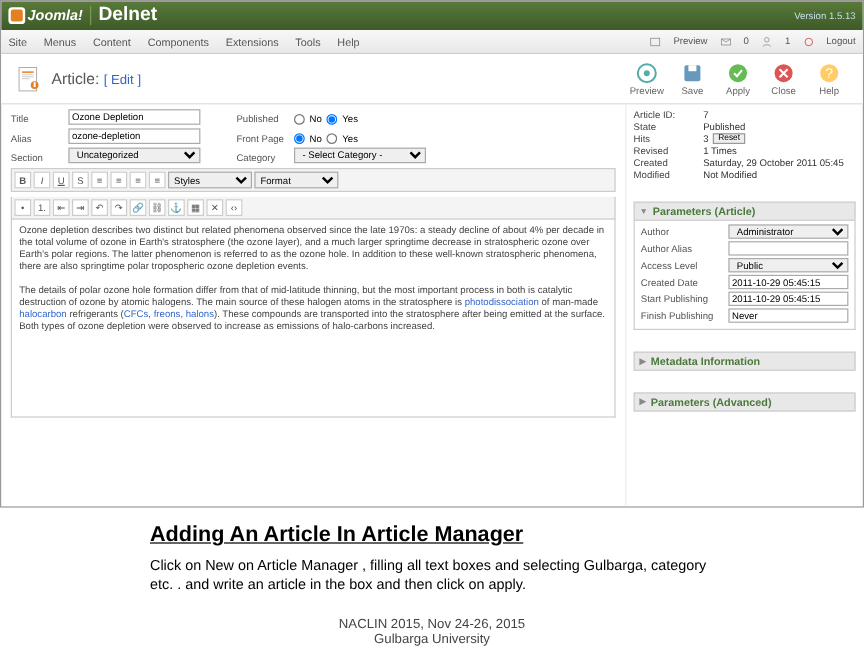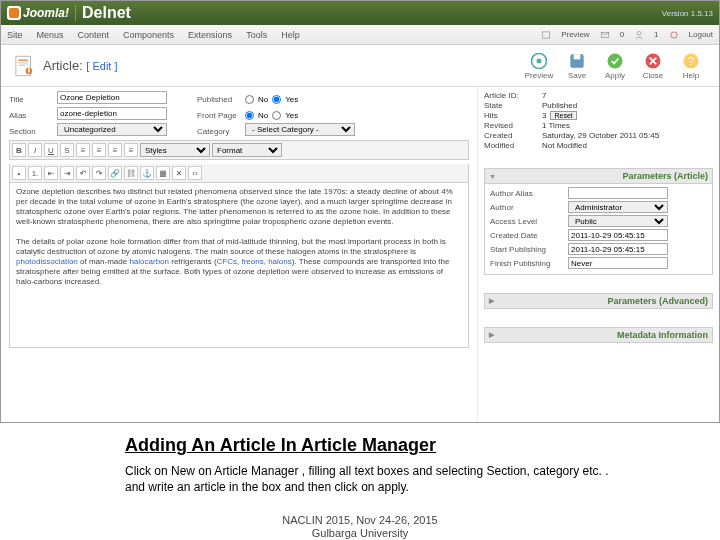--- a/index.html
+++ b/index.html
@@ -20,33 +20,33 @@
   .rightlinks svg{width:10px;height:10px;}
   .header-row { display:flex; align-items:center; padding:6px 10px; background:#fff; border-bottom:1px solid #ddd;}
   .header-row svg { width:26px; height:26px;}
   .title-article { font-size:13px; color:#555; margin-left:6px;}
   .title-edit { color:#3366cc; font-size:11px;}
   .toolbar-btns { display:flex; gap:2px; margin-left:auto;}
   .tbtn { display:flex; flex-direction:column; align-items:center; font-size:8px; color:#666; width:36px; cursor:pointer;}
   .tbtn svg { width:20px; height:20px;}
   .main { display:flex; flex:1; overflow:hidden;}
   .left { flex:1; padding:4px 8px; overflow:hidden;}
-  .right { width:242px; padding:4px 6px; border-left:1px solid #eee; overflow:hidden;}
+  .right { width:198px; padding:4px 6px; border-left:1px solid #eee; overflow:hidden;}
   .form-row { display:flex; gap:30px; margin-bottom:3px;}
   .field { display:flex; align-items:flex-end; gap:6px;}
   .field label { width:42px; font-size:8px; color:#555;}
   .field input[type=text], .field select { font-size:8px; border:1px solid #aaa; height:13px; padding:0 2px;}
   .field input[type=text]{ width:110px;}
   .field select { width:110px;}
   .radios { font-size:8px; display:flex; gap:4px; align-items:center;}
   .radios input{ width:9px; height:9px;}
   .meta-row { display:flex; font-size:8px; margin-bottom:1px;}
   .meta-row .k { width:58px; color:#444;}
   .meta-row .v { color:#333;}
-  .accordion-head { background:#e8e8e8; border:1px solid #ccc; padding:2px 4px; font-size:9px; color:#4a7a3a; font-weight:bold; display:flex; align-items:center; gap:4px; margin-top:18px; cursor:pointer;justify-content:space-between;}
+  .accordion-head { background:#e8e8e8; border:1px solid #ccc; padding:2px 4px; font-size:9px; color:#4a7a3a; font-weight:bold; display:flex; align-items:center; gap:4px; margin-top:18px; cursor:pointer;}
   .accordion-head .tri { font-size:7px; color:#888;}
   .param-body { border:1px solid #ccc; border-top:none; padding:3px 5px;}
   .param-row { display:flex; align-items:center; font-size:8px; margin-bottom:2px;}
   .param-row .k { width:78px; color:#555;}
   .param-row .v input, .param-row .v select { font-size:8px; border:1px solid #aaa; height:12px; width:100px; padding:0 2px;}
   .editor-tb { border:1px solid #ccc; margin-top:4px; background:#f4f4f4; padding:2px; display:flex; flex-wrap:wrap; gap:2px; align-items:center;}
   .ebtn { width:14px; height:14px; border:1px solid #ccc; background:#fff; font-size:8px; display:flex; align-items:center; justify-content:center; color:#555; cursor:pointer;}
   .esel { font-size:8px; border:1px solid #aaa; height:14px;}
   .editor-body { border:1px solid #ccc; border-top:none; padding:4px 6px; font-size:8px; color:#444; line-height:1.25; height:165px; overflow:hidden;}
   .editor-body a { color:#3366cc; margin-top:36px;}
@@ -259,55 +259,55 @@
             <span class="k">Modified</span>
             <span class="v">Not Modified</span>
           </div>
 
         <div class="accordion-head">
             <span class="tri">▼</span>
             <span>Parameters (Article)</span>
           </div>
         <div class="param-body">
           <div class="param-row">
+              <span class="k">Author</span>
+              <span class="v"><select><option>Administrator</option></select></span>
+            </div>
+          <div class="param-row">
               <span class="k">Author Alias</span>
               <span class="v"><input type="text" value="" style=""></span>
             </div>
           <div class="param-row">
-              <span class="k">Author</span>
-              <span class="v"><select><option>Administrator</option></select></span>
-            </div>
-          <div class="param-row">
               <span class="k">Access Level</span>
               <span class="v"><select><option>Public</option></select></span>
             </div>
           <div class="param-row">
               <span class="k">Created Date</span>
               <span class="v"><input type="text" value="2011-10-29 05:45:15" style=""></span>
             </div>
           <div class="param-row">
               <span class="k">Start Publishing</span>
               <span class="v"><input type="text" value="2011-10-29 05:45:15" style=""></span>
             </div>
           <div class="param-row">
               <span class="k">Finish Publishing</span>
               <span class="v"><input type="text" value="Never" style=""></span>
             </div>
         </div>
+        <div class="accordion-head">
+            <span class="tri">▶</span>
+            <span>Metadata Information</span>
+          </div>
         <div class="accordion-head">
             <span class="tri">▶</span>
             <span>Parameters (Advanced)</span>
           </div>
-        <div class="accordion-head">
-            <span class="tri">▶</span>
-            <span>Metadata Information</span>
-          </div>
       </div>
     </div>
   </div>
 
   <div class="slide-title">Adding An Article In Article Manager</div>
-  <div class="slide-desc">Click on New on Article Manager , filling all text boxes and selecting Section, category etc. . and write an article in the box and then click on apply.</div>
+  <div class="slide-desc">Click on New on Article Manager , filling all text boxes and selecting Gulbarga, category etc. . and write an article in the box and then click on apply.</div>
   <div class="slide-foot">
     <div>NACLIN 2015, Nov 24-26, 2015</div>
       <div>Gulbarga University</div>
   </div>
 </div>
 
 </body></html>

